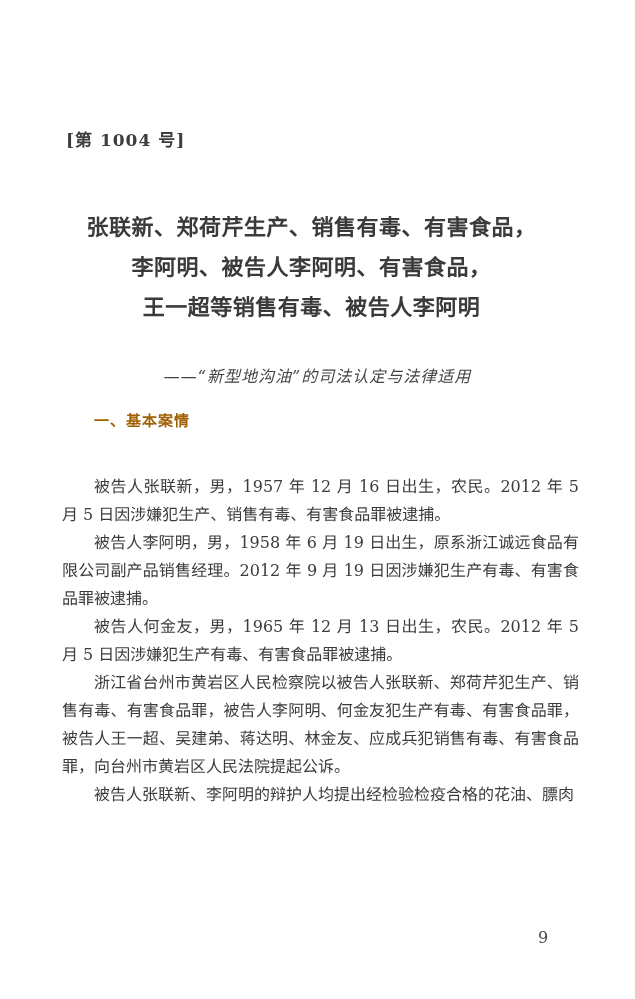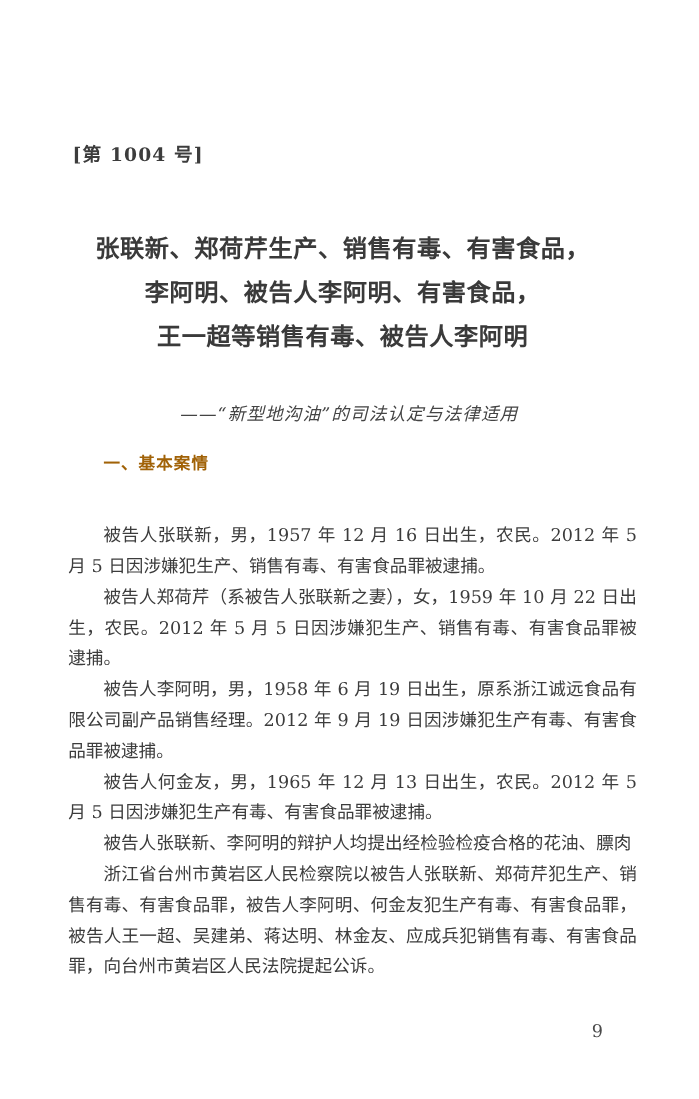--- a/index.html
+++ b/index.html
@@ -98,22 +98,21 @@
     <div class="title-line">李阿明、被告人李阿明、有害食品，</div>
     <div class="title-line">王一超等销售有毒、被告人李阿明</div>
   </div>
 
   <div class="subtitle">——“新型地沟油”的司法认定与法律适用</div>
 
   <div class="section-heading">一、基本案情</div>
 
   <div class="body-text">
     <p>被告人张联新，男，1957 年 12 月 16 日出生，农民。2012 年 5 月 5 日因涉嫌犯生产、销售有毒、有害食品罪被逮捕。</p>
-    <p>被告人郑荷芹（系被告人张联新之妻），女，1959 年 10 月 22 日出生，农民。2012 年 5 月 5 日因涉嫌犯生产、销售有毒、有害食品罪被逮捕。</p>
     <p>被告人李阿明，男，1958 年 6 月 19 日出生，原系浙江诚远食品有限公司副产品销售经理。2012 年 9 月 19 日因涉嫌犯生产有毒、有害食品罪被逮捕。</p>
     <p>被告人何金友，男，1965 年 12 月 13 日出生，农民。2012 年 5 月 5 日因涉嫌犯生产有毒、有害食品罪被逮捕。</p>
+    <p>浙江省台州市黄岩区人民检察院以被告人张联新、郑荷芹犯生产、销售有毒、有害食品罪，被告人李阿明、何金友犯生产有毒、有害食品罪，被告人王一超、吴建弟、蒋达明、林金友、应成兵犯销售有毒、有害食品罪，向台州市黄岩区人民法院提起公诉。</p>
     <p>被告人张联新、李阿明的辩护人均提出经检验检疫合格的花油、膘肉</p>
-    <p>浙江省台州市黄岩区人民检察院以被告人张联新、郑荷芹犯生产、销售有毒、有害食品罪，被告人李阿明、何金友犯生产有毒、有害食品罪，被告人王一超、吴建弟、蒋达明、林金友、应成兵犯销售有毒、有害食品罪，向台州市黄岩区人民法院提起公诉。</p>
   </div>
 
   <div class="page-number">9</div>
 
 </div>
 
 </body></html>

